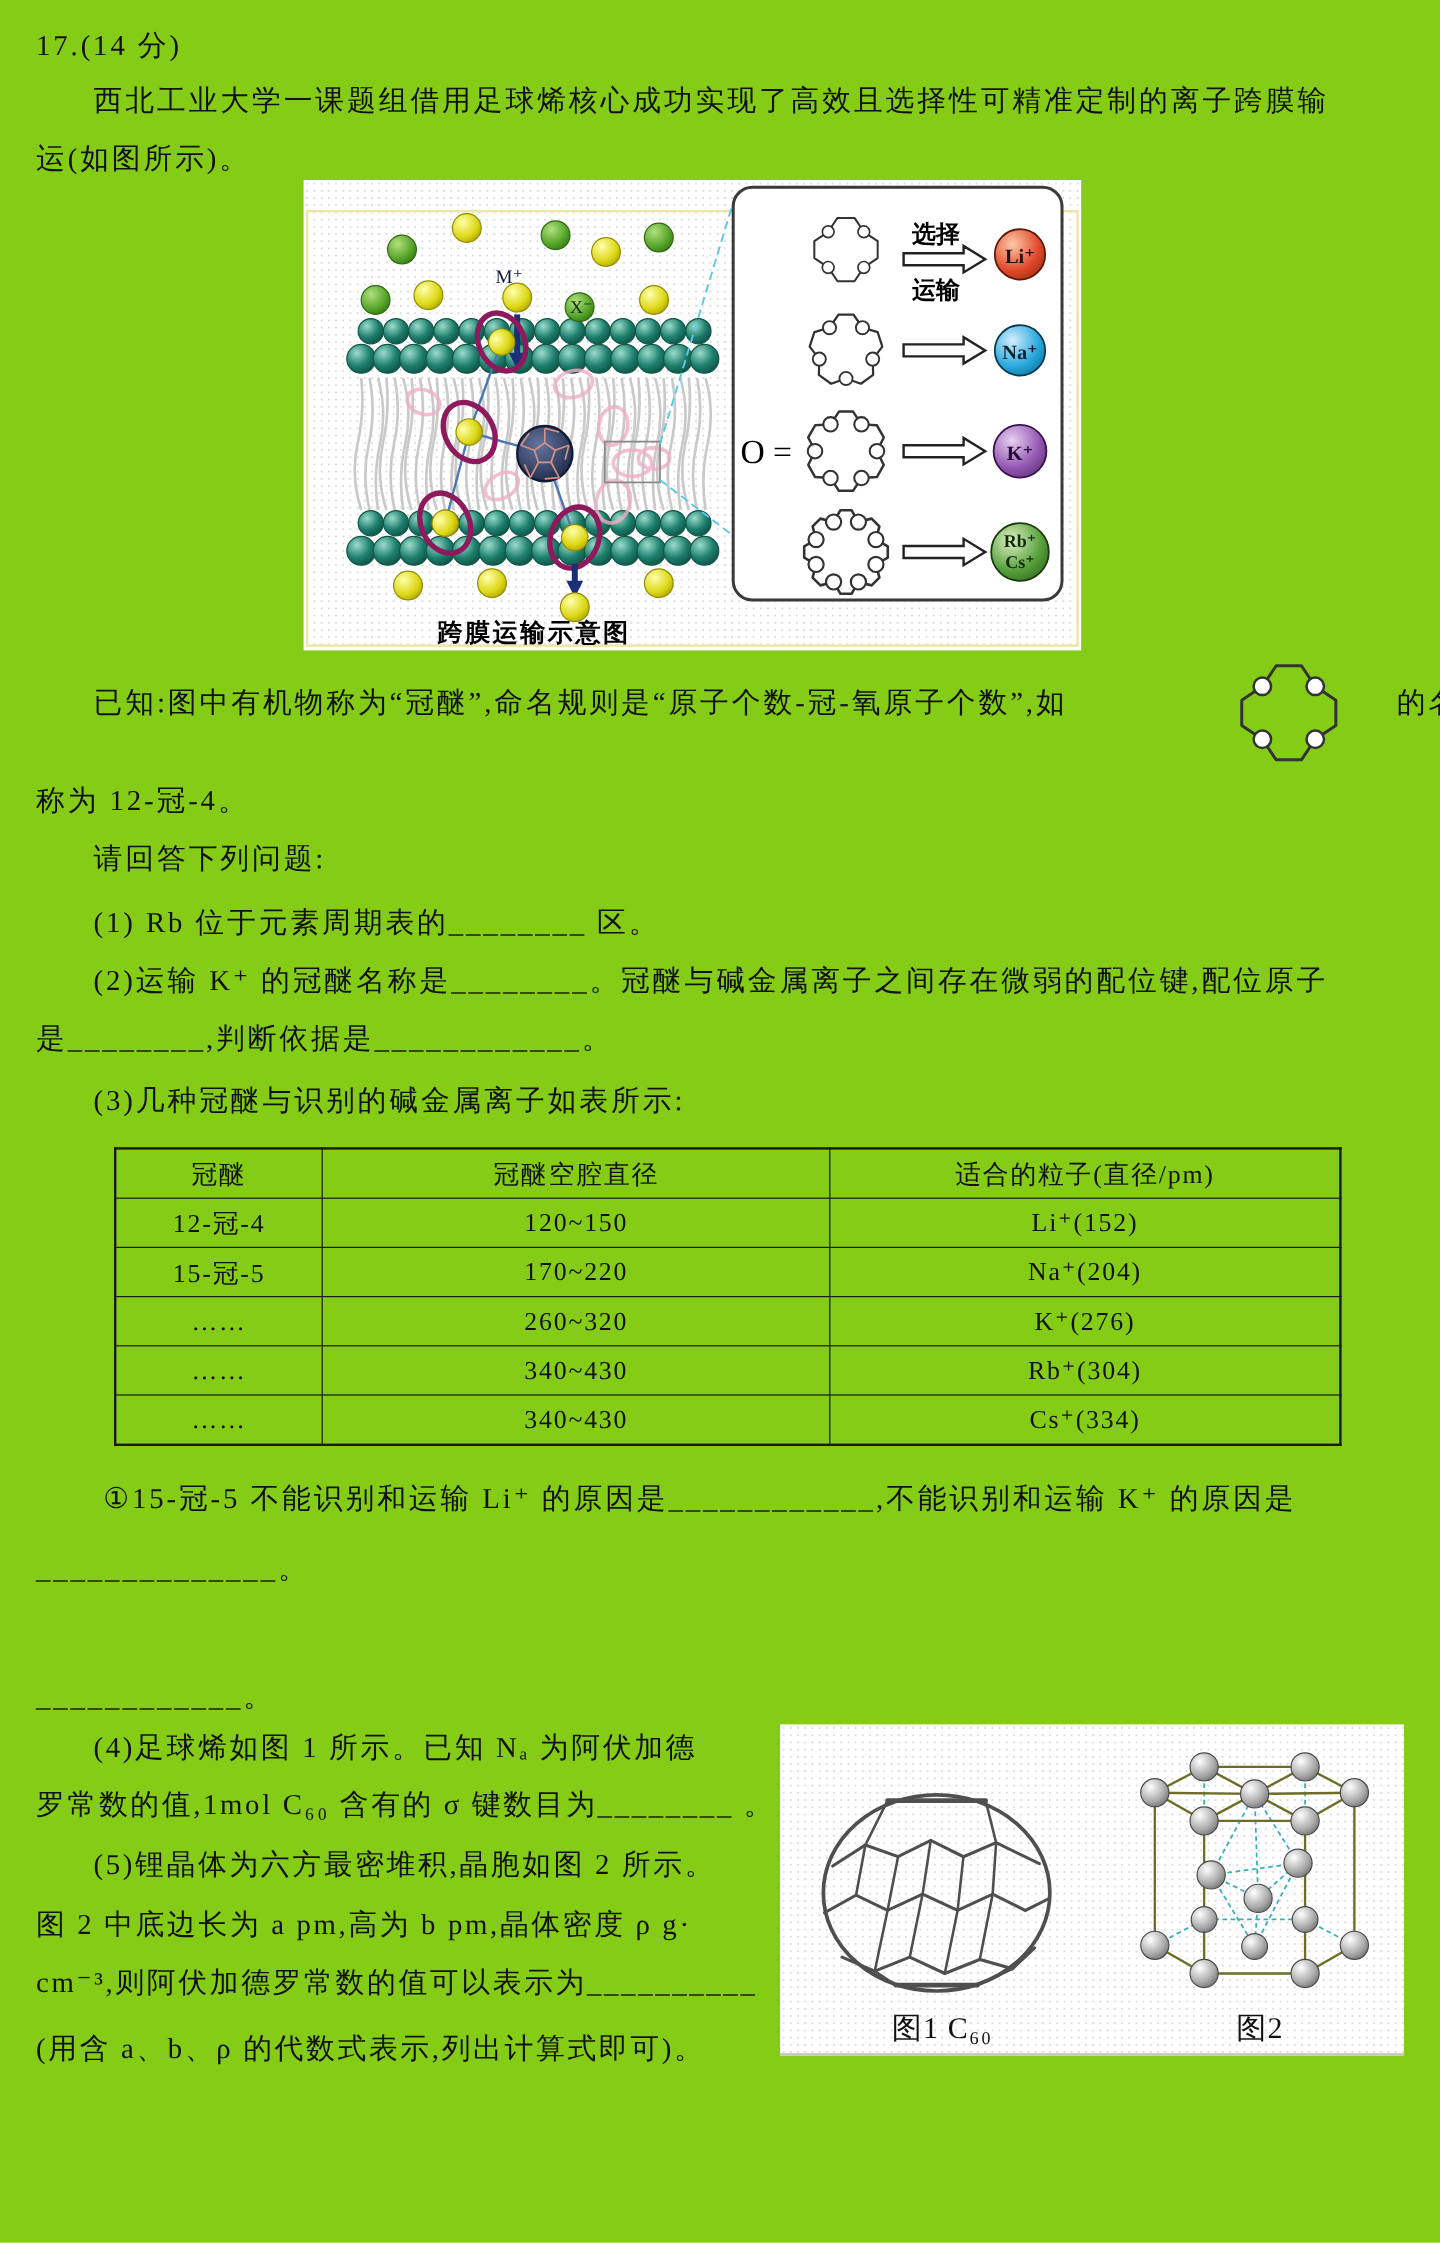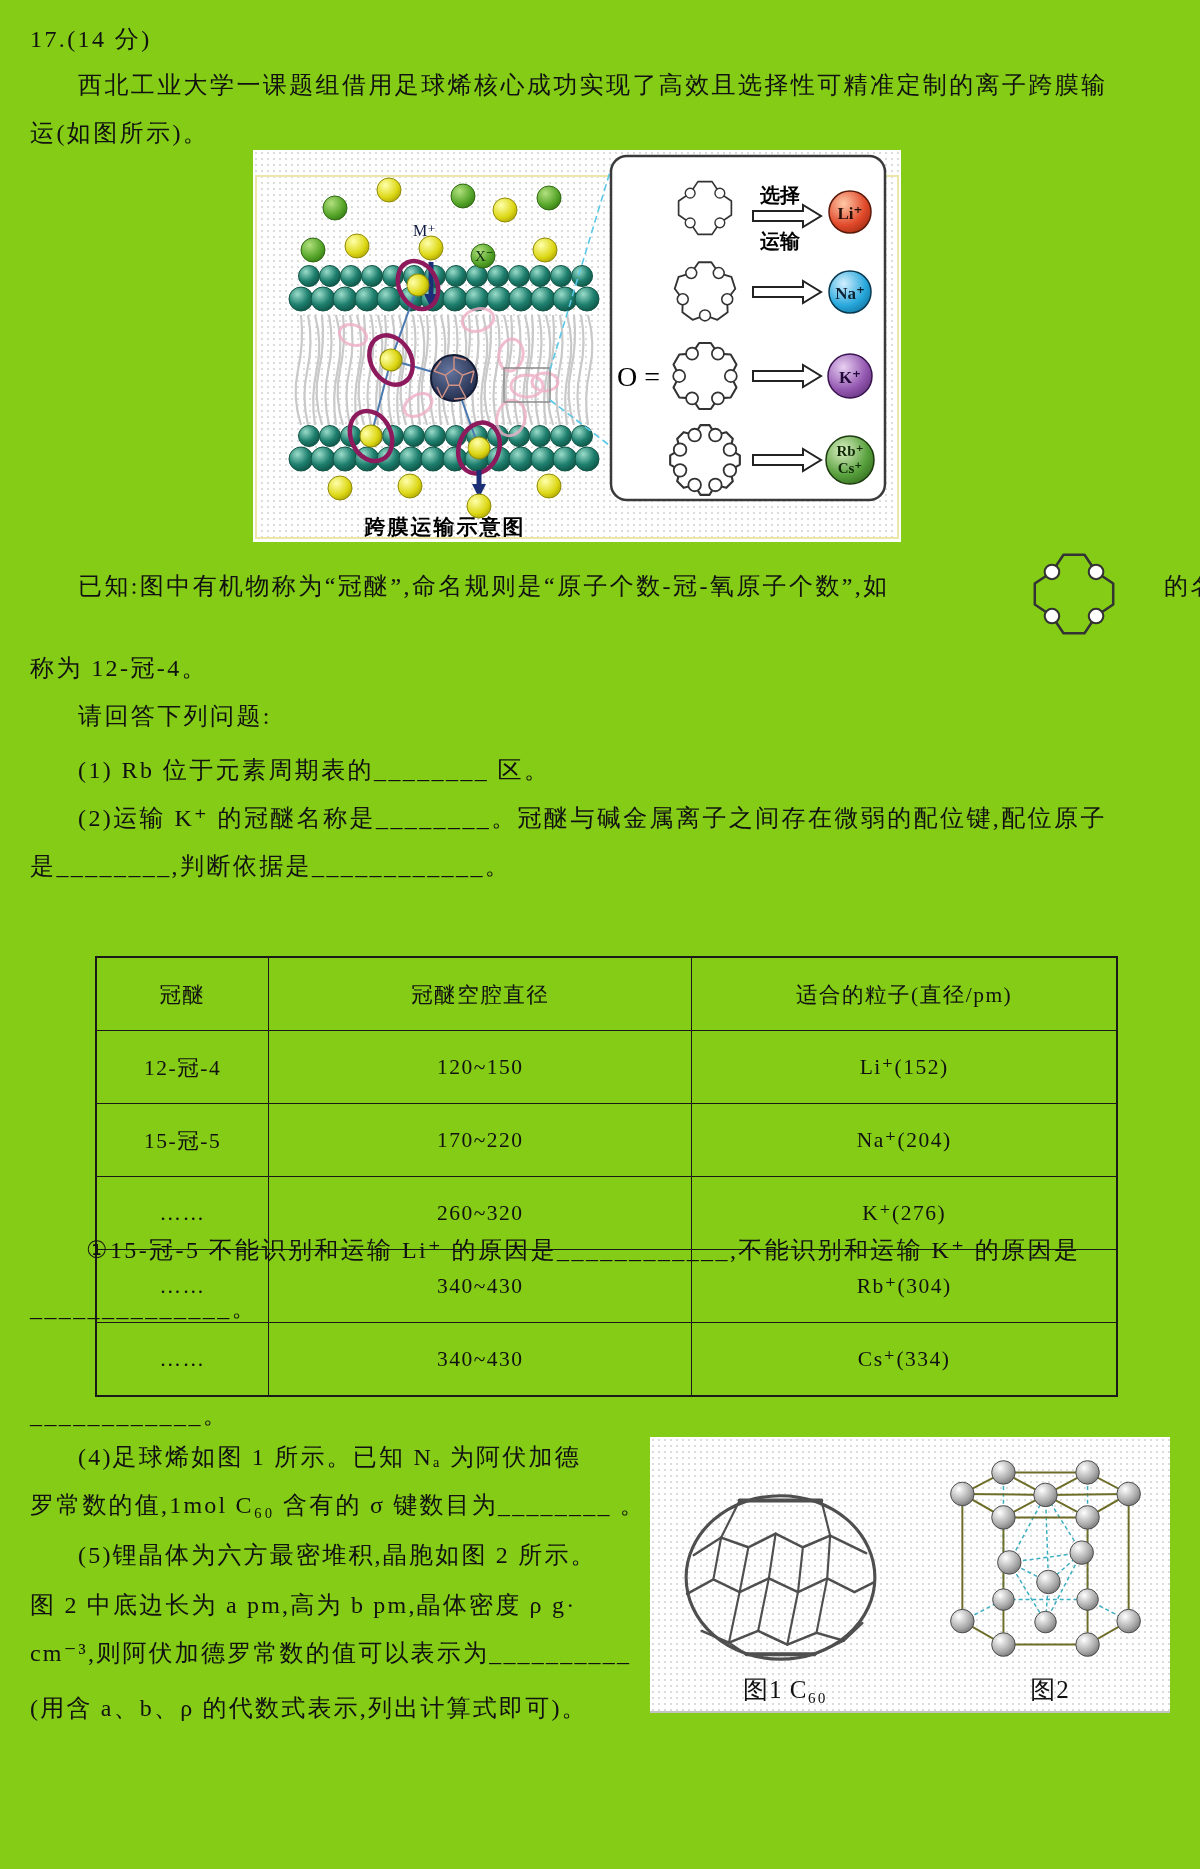--- a/index.html
+++ b/index.html
@@ -6,21 +6,21 @@
   #page{position:relative;width:1200px;height:1869px;background:#84cc16;overflow:hidden;
         font-family:"Liberation Serif","DejaVu Serif","DejaVu Sans",serif;color:#111;}
   .line{position:absolute;font-size:24px;letter-spacing:2.4px;white-space:nowrap;line-height:1.25;}
   .halftone{background-color:#fff;
     background-image:radial-gradient(circle,#dcdcdc 1px,rgba(255,255,255,0) 1.2px);
     background-size:6px 6px;}
   .membrane-fig{position:absolute;left:253px;top:150px;width:648px;height:392px;}
   .inline-crown{position:absolute;left:1022px;top:542px;}
   #crown-table{position:absolute;left:95px;top:956px;width:1023px;border-collapse:collapse;}
   #crown-table th,#crown-table td{border:1.6px solid #1a1a1a;text-align:center;vertical-align:middle;
-    font-size:21.5px;font-weight:normal;height:40px;letter-spacing:1.5px;padding:16px;}
+    font-size:21.5px;font-weight:normal;height:40px;letter-spacing:1.5px;padding:0;}
   #crown-table{border:2.5px solid #1a1a1a;}
   #q45{position:absolute;left:30px;top:1437px;width:1140px;height:284px;}
   #q45 .line{letter-spacing:2.2px;}
   .fig-panel{position:absolute;left:620px;top:0;width:520px;height:274px;border-bottom:2px solid #c4c4c4;}
   .fig-cap{position:absolute;font-size:25px;letter-spacing:1px;text-align:center;}
   #footer{position:absolute;top:1902px;left:0;width:100%;text-align:left;font-size:22px;letter-spacing:3px;}
   svg text{font-family:"Liberation Serif","DejaVu Serif","DejaVu Sans",serif;}
 </style>
 </head>
 <body>
@@ -325,20 +325,21 @@
         <circle cx="-21.2" cy="21.2" r="7" fill="#fff" stroke="#333" stroke-width="2"></circle>
         <circle cx="-21.2" cy="-21.2" r="7" fill="#fff" stroke="#333" stroke-width="2"></circle>
       </g>
   </svg>
   <div class="line" style="top:653px;left:30px">称为 12-冠-4。</div>
   <div class="line" style="top:701px;left:78px">请回答下列问题:</div>
 
   <div class="line" style="top:755px;left:78px">(1) Rb 位于元素周期表的________ 区。</div>
   <div class="line" style="top:803px;left:78px">(2)运输 K⁺ 的冠醚名称是________。冠醚与碱金属离子之间存在微弱的配位键,配位原子</div>
   <div class="line" style="top:851px;left:30px">是________,判断依据是____________。</div>
+  <div class="line" style="top:903px;left:78px">(3)几种冠醚与识别的碱金属离子如表所示:</div>
 
   <table id="crown-table">
     <colgroup>
         <col style="width:173px">
         <col style="width:424px">
         <col style="width:426px">
       </colgroup>
     <thead>
       <tr>
         <th>冠醚</th>

